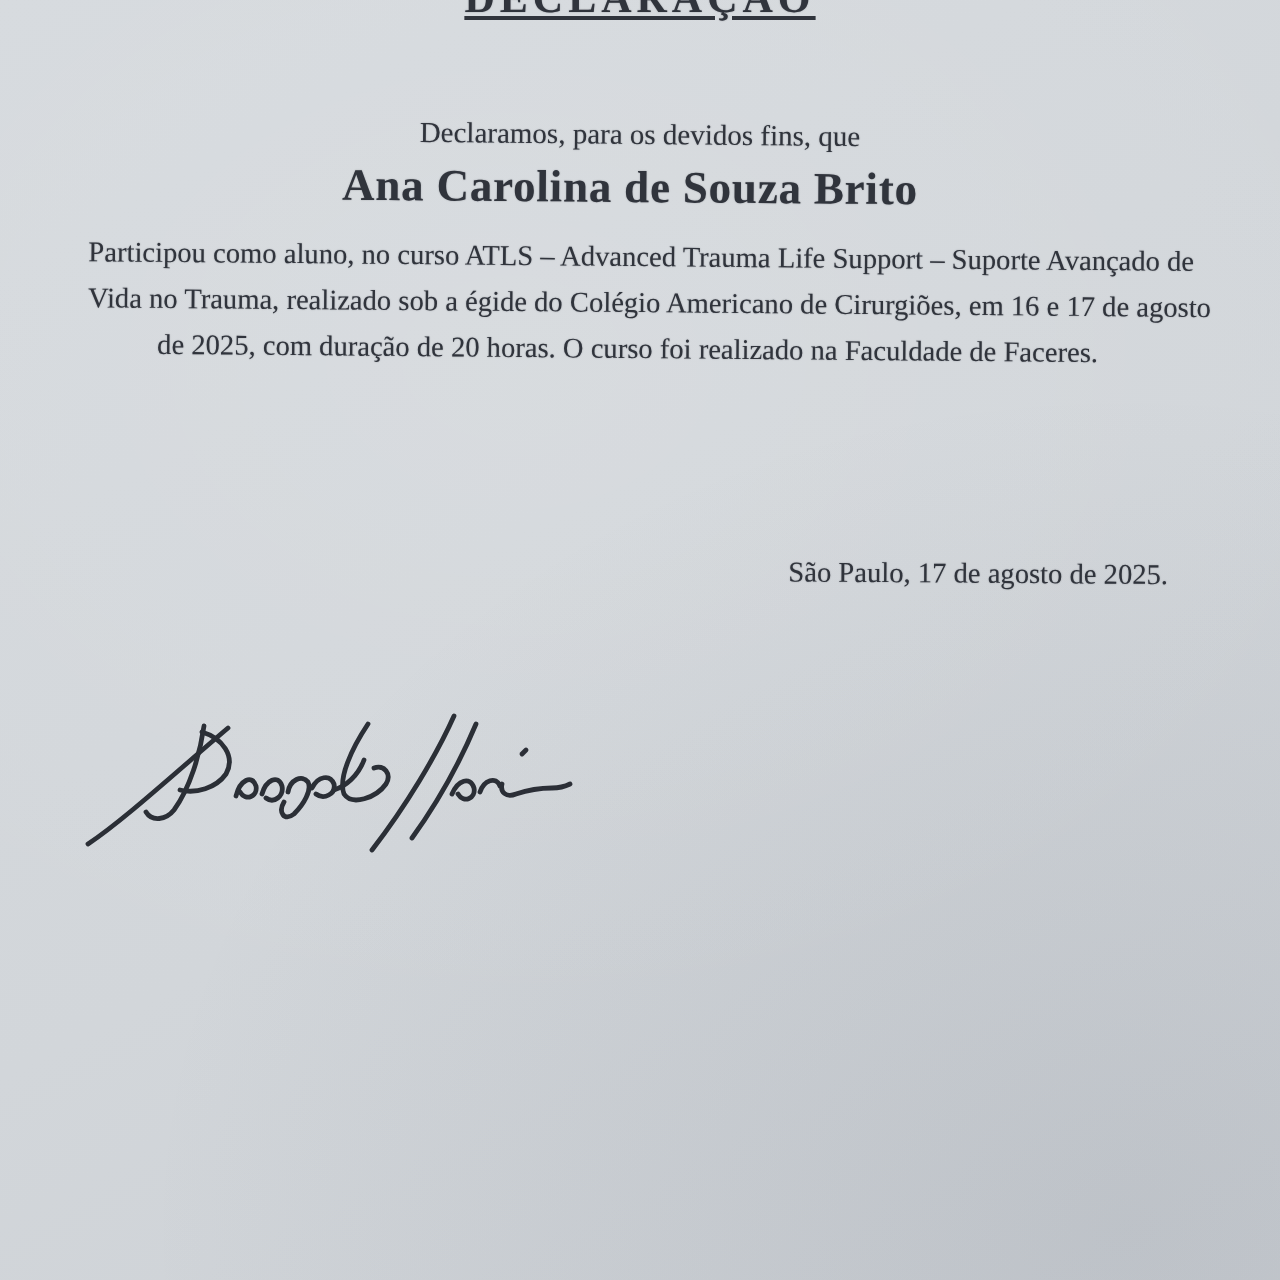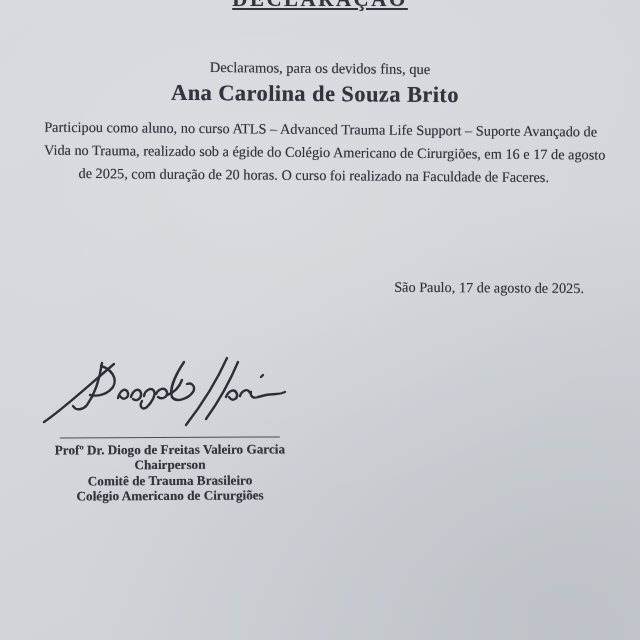--- a/index.html
+++ b/index.html
@@ -105,21 +105,14 @@
       <path d="M88 48 C90 40, 96 37, 98 43 C99 48, 93 51, 90 46 M101 47 C103 40, 109 37, 111 43 C112 48, 107 52, 103 49 M114 46 C115 40, 121 37, 124 41 C126 45, 122 52, 117 57 C112 61, 109 56, 112 51 M126 44 C129 38, 135 37, 137 42 C138 47, 132 50, 128 47"></path>
       <path d="M137 45 C143 43, 149 38, 152 30"></path>
       <path d="M154 12 C146 24, 139 39, 142 47 C146 53, 158 49, 163 42 C166 37, 162 32, 157 34"></path>
       <path d="M197 8 C188 28, 173 53, 156 75"></path>
       <path d="M208 12 C200 31, 189 51, 176 69"></path>
       <path d="M196 47 C199 40, 205 38, 207 44 C208 49, 202 52, 199 47 M210 46 C212 40, 218 38, 220 43 M221 42 C220 46, 223 49, 228 47 C234 45, 240 44, 246 44 C250 44, 253 43, 255 42"></path>
       <path d="M231 27 L233 25"></path>
     </g>
   </svg>
 
-  <div class="sig-block">
-    <div class="sig-divider"></div>
-    <div>Profº Dr. Diogo de Freitas Valeiro Garcia</div>
-    <div>Chairperson</div>
-    <div>Comitê de Trauma Brasileiro</div>
-    <div>Colégio Americano de Cirurgiões</div>
-  </div>
 
 </div>
 
 </body></html>

